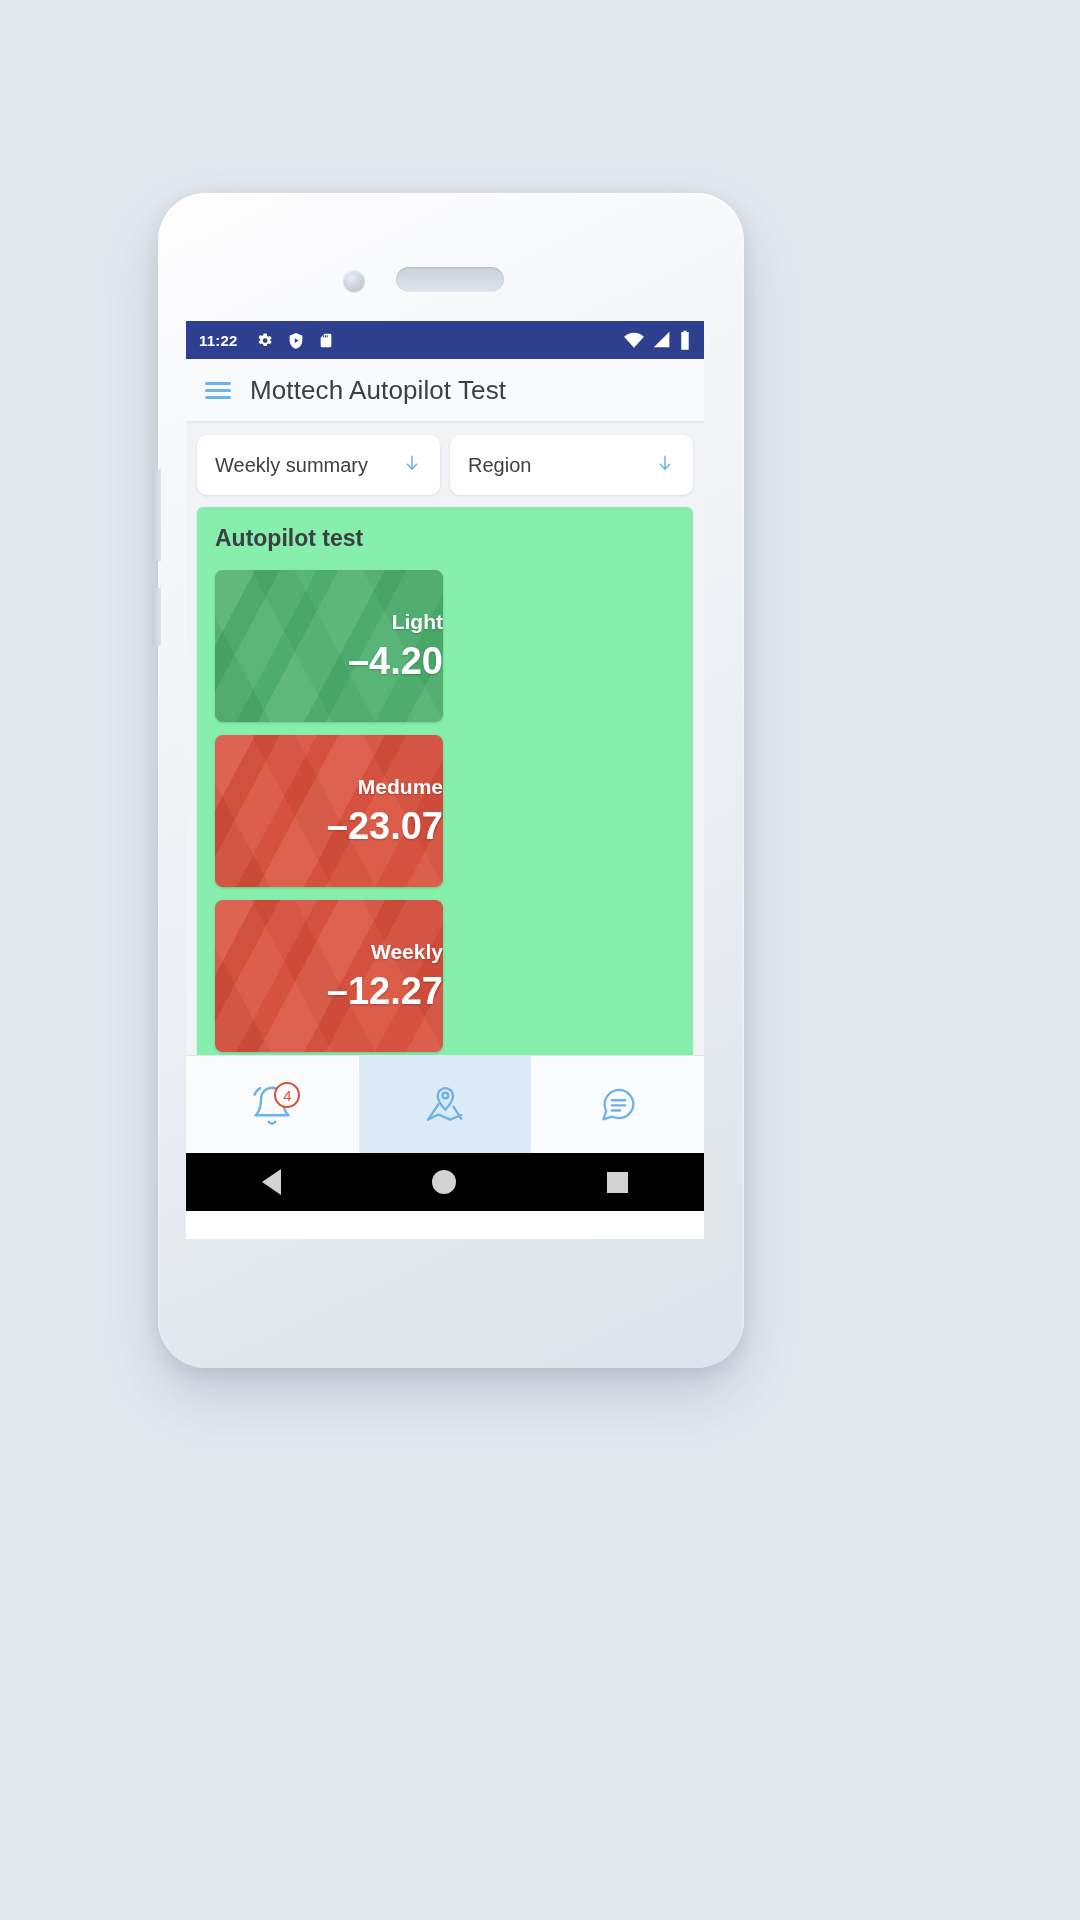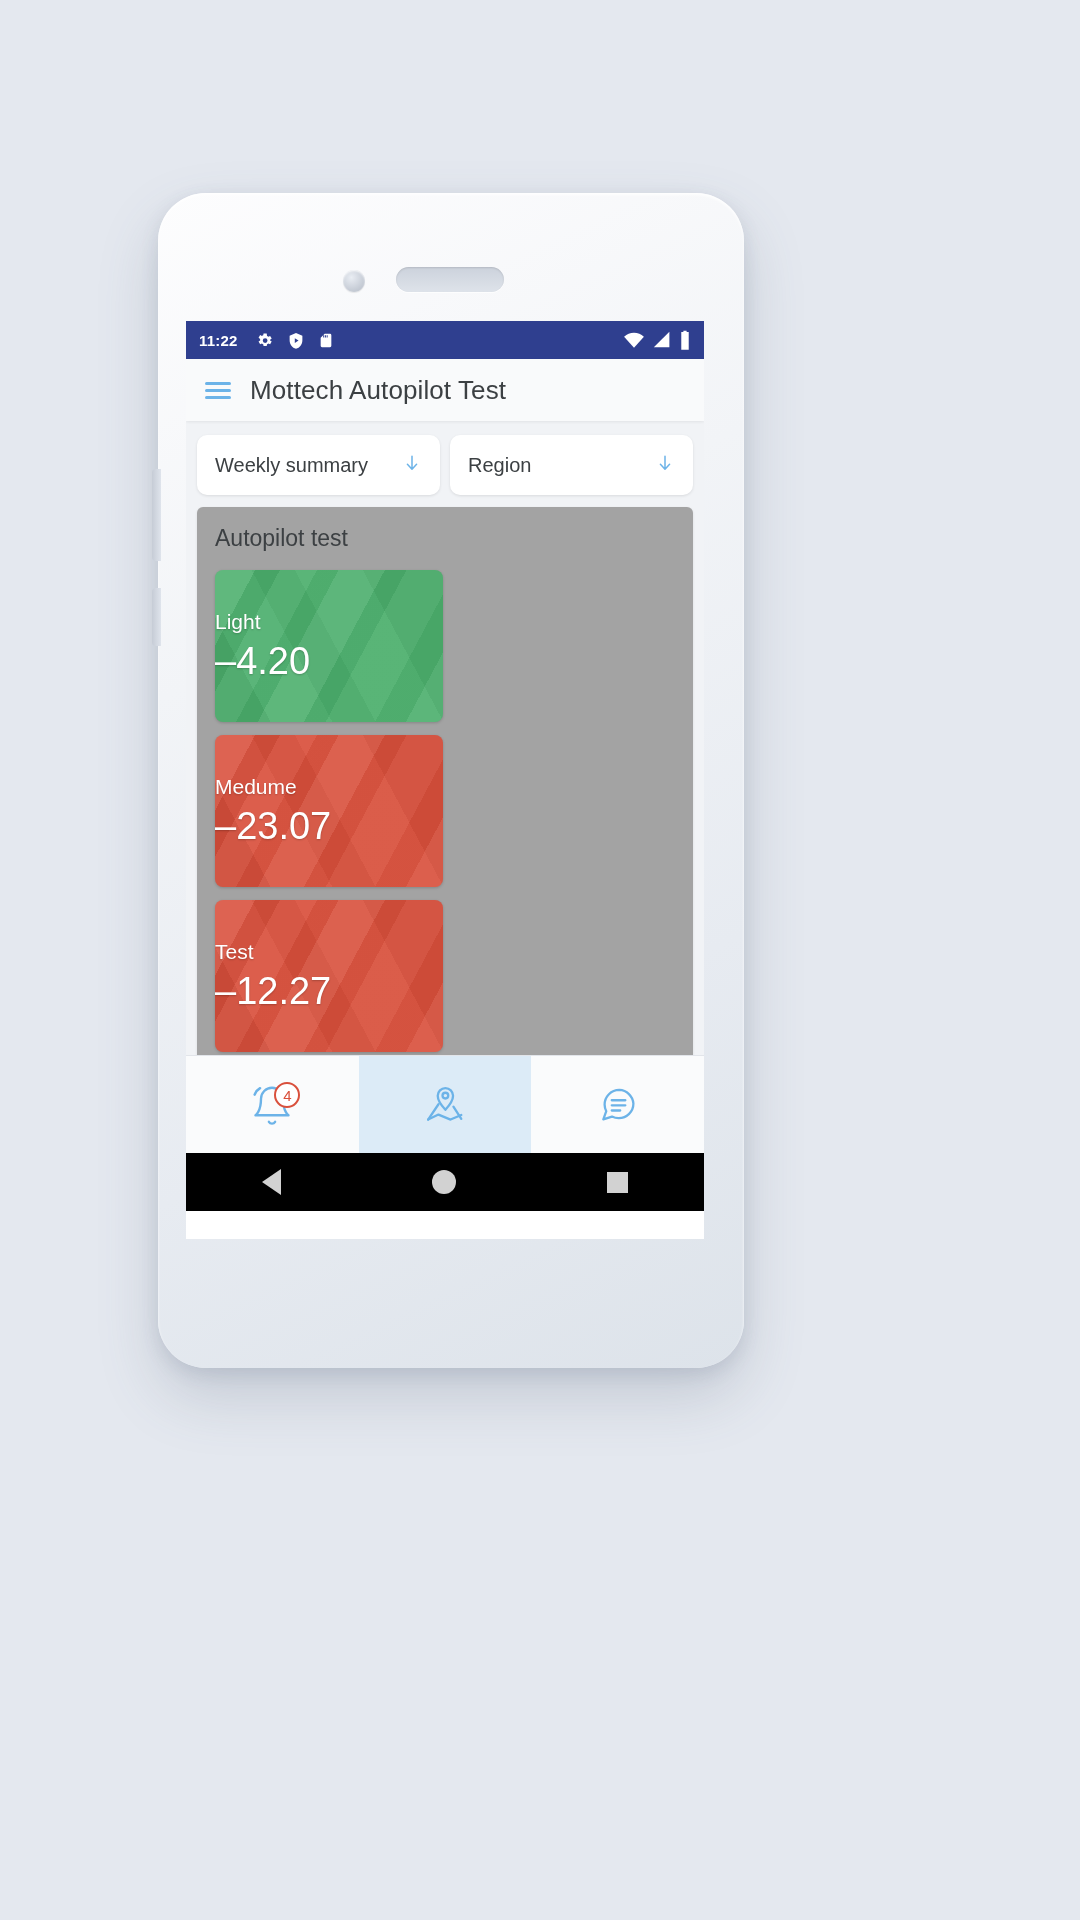--- a/index.html
+++ b/index.html
@@ -97,32 +97,33 @@
   .filter-chip{
     flex:1; background:#fff; border-radius:10px;
     height:60px; display:flex; align-items:center;
     padding:0 18px; box-shadow:0 1px 3px rgba(0,0,0,.10);
   }
   .filter-label{ font-size:20px; color:#3c4043; }
   .filter-arrow{ margin-left:auto; color:#6cb3e8; }
 
   
   .section-card{
-    background:#a3a3a3; border-radius:6px;
+    background:#86efac; border-radius:6px;
     margin:0 11px 12px 11px;
     padding:18px 18px 22px 18px;
     box-shadow:0 1px 3px rgba(0,0,0,.09);
+    font-weight:bold;
   }
   .section-title{ font-size:23px; color:#3c4043; margin-bottom:18px; }
 
   .tile-grid{ display:flex; flex-wrap:wrap; gap:13px; }
   .tile{
     width:228px; height:152px; border-radius:8px;
     display:flex; flex-direction:column;
-    align-items:flex-start; justify-content:center;
+    align-items:flex-end; justify-content:center;
     color:#fff; position:relative; overflow:hidden;
     box-shadow:0 1px 3px rgba(0,0,0,.18);
   }
   .tile.green{ background:#4caf6d; }
   .tile.red{ background:#d9503c; }
   
   .tile::before{
     content:""; position:absolute; inset:0;
     background:
       linear-gradient(118deg, rgba(255,255,255,.16) 0 13%, rgba(0,0,0,.07) 13% 21%, rgba(255,255,255,.10) 21% 33%, rgba(0,0,0,.05) 33% 40%, rgba(255,255,255,.14) 40% 55%, rgba(0,0,0,.06) 55% 62%, rgba(255,255,255,.09) 62% 78%, rgba(0,0,0,.04) 78% 88%, rgba(255,255,255,.12) 88% 100%),
@@ -236,21 +237,21 @@
         <div class="tile-grid">
           <div class="tile green">
             <span class="tile-name">Light</span>
             <span class="tile-value">–4.20</span>
           </div>
           <div class="tile red">
             <span class="tile-name">Medume</span>
             <span class="tile-value">–23.07</span>
           </div>
           <div class="tile red">
-            <span class="tile-name">Test</span>
+            <span class="tile-name">Weekly</span>
             <span class="tile-value">–12.27</span>
           </div>
         </div>
       </div>
 
     </div>
 
     <div id="bottom-nav">
       <div class="nav-item">
         <svg width="44" height="44" viewBox="0 0 24 24" fill="none" stroke="#6cb3e8" stroke-width="1.3" stroke-linecap="round" stroke-linejoin="round">

